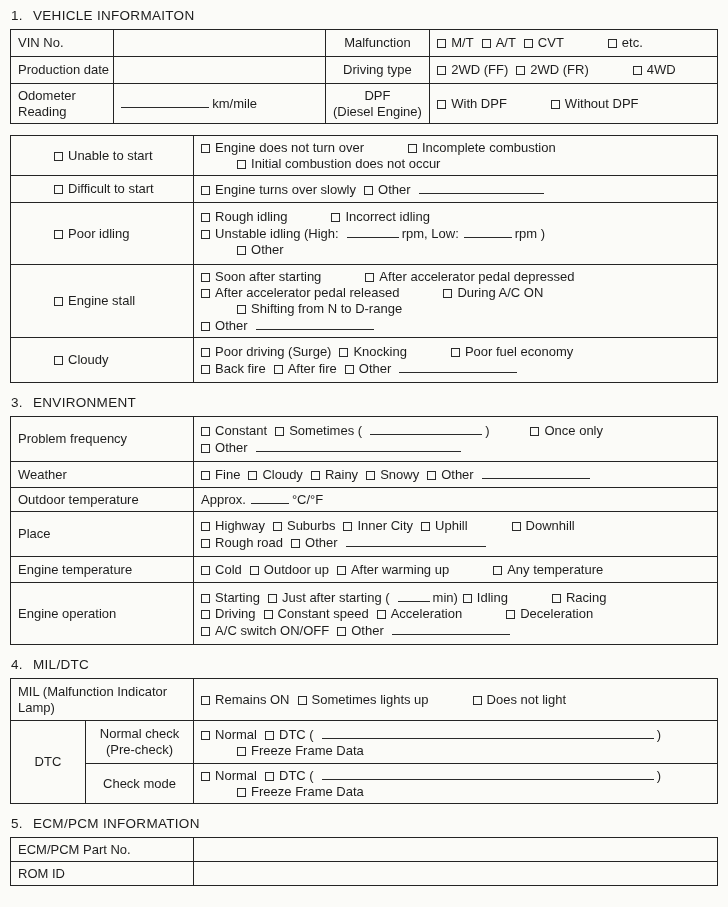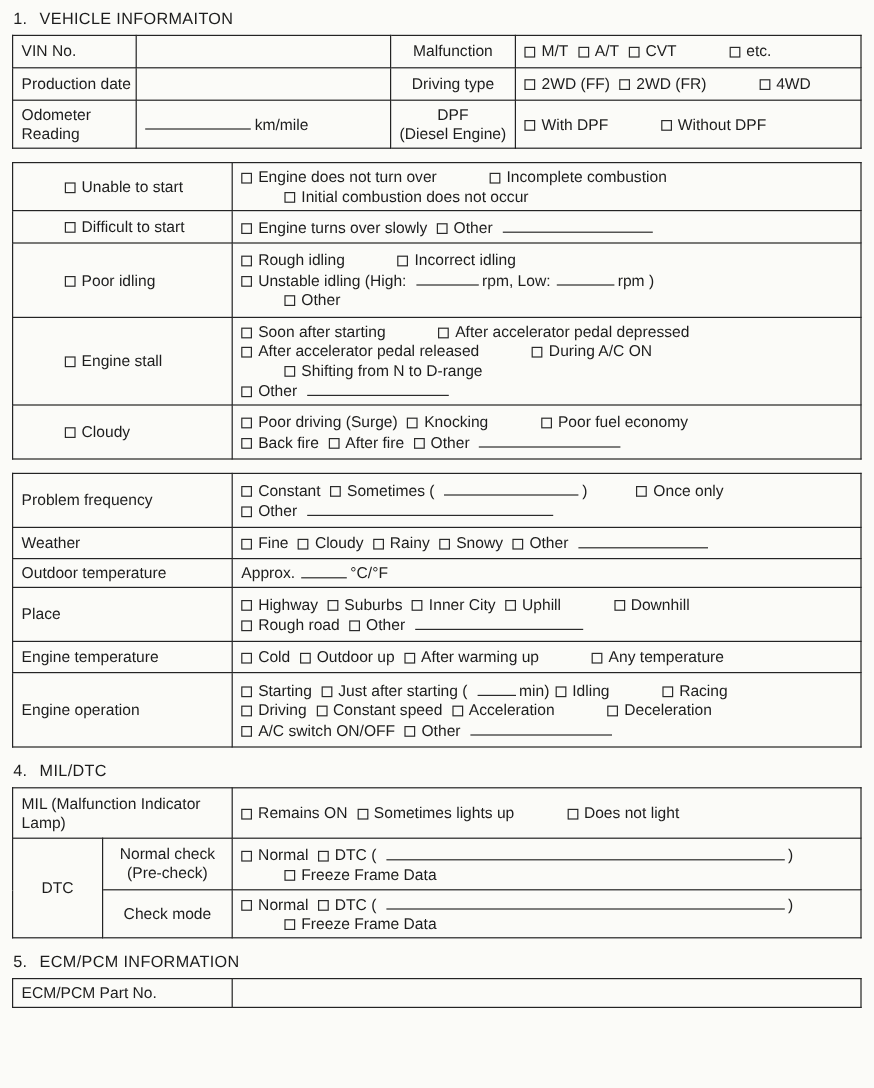--- a/index.html
+++ b/index.html
@@ -156,20 +156,23 @@
             <td>
               <div class="line"><span class="item"><span class="box"></span><span class="lab">Poor driving (Surge)</span></span><span class="item"><span class="box"></span><span class="lab">Knocking</span></span><span class="item"><span class="box"></span><span class="lab">Poor fuel economy</span></span></div>
               <div class="line"><span class="item"><span class="box"></span><span class="lab">Back fire</span></span><span class="item"><span class="box"></span><span class="lab">After fire</span></span><span class="item"><span class="box"></span><span class="lab">Other</span></span><span class="blank" style="width: 118px;"></span></div>
             </td>
           </tr>
         </tbody>
       </table>
   </section>
 
   <section class="sec">
+    <div class="sec-head">
+      <span class="sec-num">3.</span><span class="sec-title">ENVIRONMENT</span>
+    </div>
     <table class="form-table">
         <colgroup>
           <col style="width: 25.9%;">
           <col style="width: 74.1%;">
         </colgroup>
         <tbody>
           <tr style="height: 45px;">
             <td>
               <div class="line"><span class="txt">Problem frequency</span></div>
             </td>
@@ -280,17 +283,23 @@
           <col style="width: 25.9%;">
           <col style="width: 74.1%;">
         </colgroup>
         <tbody>
           <tr style="height: 24px;">
             <td>
               <div class="line"><span class="txt">ECM/PCM Part No.</span></div>
             </td>
             <td></td>
           </tr>
+          <tr style="height: 24px;">
+            <td>
+              <div class="line"><span class="txt">ROM ID</span></div>
+            </td>
+            <td></td>
+          </tr>
         </tbody>
       </table>
   </section>
 
 </div>
 
 </body></html>

